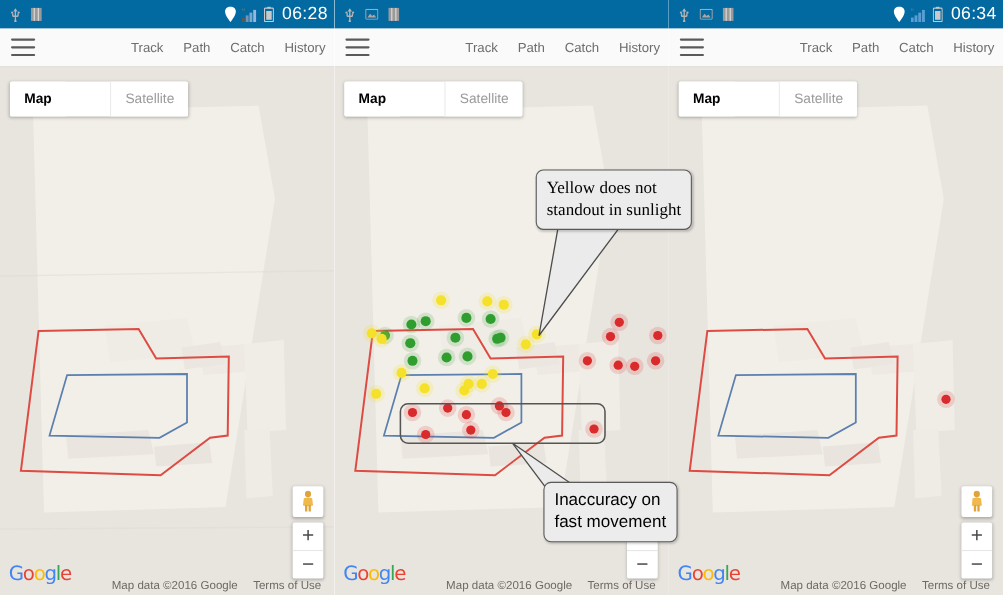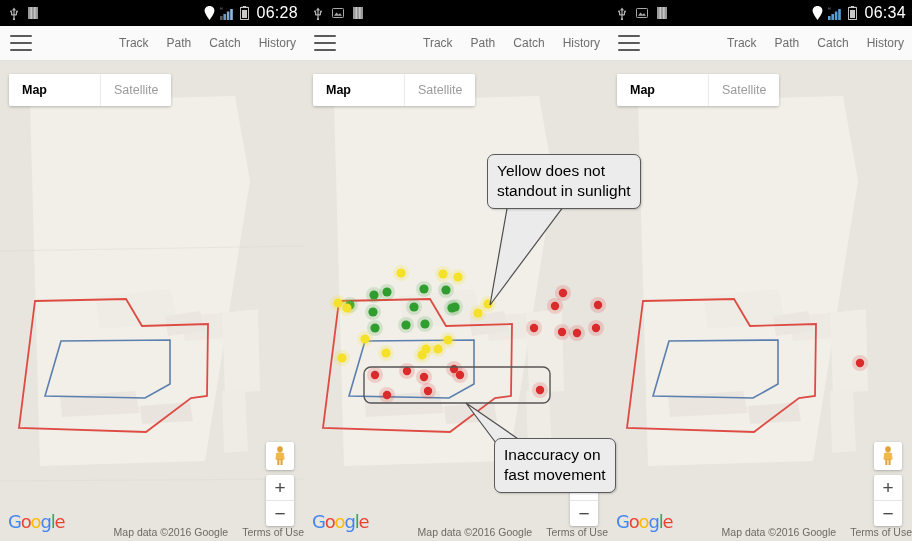--- a/index.html
+++ b/index.html
@@ -25,21 +25,21 @@
     flex: 0 0 auto;
   }
   .panel.p0 { width: 304px; }
   .panel.p1 { width: 304px; }
   .panel.p2 { width: 304px; }
 
   
   .statusbar {
     position: relative;
     height: 26px;
-    background: #000000;
+    background: #0369a1;
     color: #ffffff;
     display: flex;
     align-items: center;
     font-size: 11px;
     overflow: hidden;
   }
   .sb-left {
     display: flex; align-items: center; gap: 9px;
     padding-left: 9px;
   }
@@ -132,21 +132,21 @@
     font-family: "DejaVu Sans", sans-serif;
     font-weight: normal;
     line-height: 25px;
     user-select: none;
   }
   .glogo span { display: inline-block; }
 
   
   .attrib {
     position: absolute;
-    bottom: 4px; right: 0;
+    bottom: 4px; right: 12px;
     display: flex; gap: 14px;
     font-size: 10.5px;
     color: #6d6a66;
     z-index: 6;
     white-space: nowrap;
   }
   .attrib .tou { cursor: pointer; }
 
   
   .pegman {
@@ -194,21 +194,21 @@
     border: 1px solid #5a5a5a;
     border-radius: 7px;
     padding: 6px 9px 7px 9px;
     font-size: 15.5px;
     line-height: 20px;
     color: #000000;
     white-space: pre;
     z-index: 32;
     box-shadow: 1px 1px 2px rgba(0,0,0,0.18);
   }
-  #callout-yellow { left: 487px; top: 154px; }
+  #callout-yellow { left: 487px; top: 154px; font-family: Liberation Serif, serif; }
   #callout-redbox { left: 494px; top: 438px; }
 </style>
 </head>
 <body>
 
 <div id="root">
 
   <div class="panel p0">
 
     <div class="statusbar">

